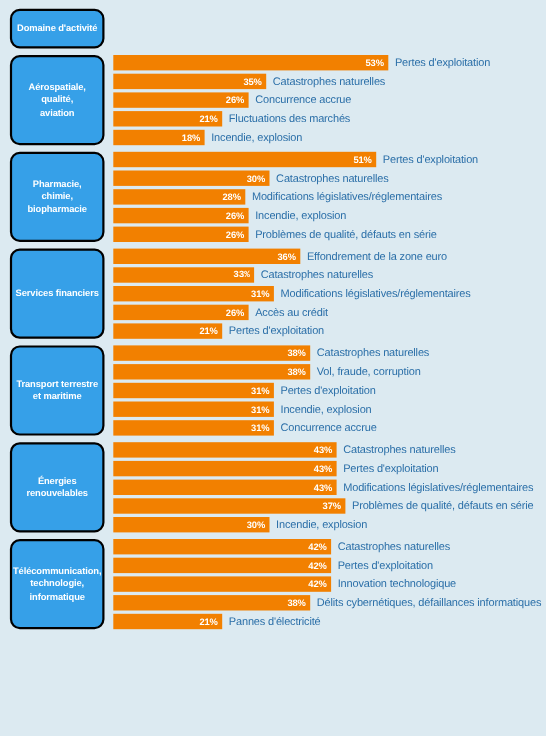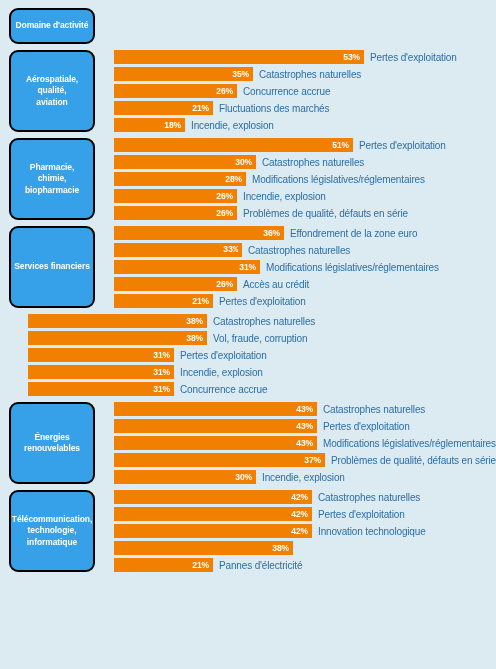--- a/index.html
+++ b/index.html
@@ -54,21 +54,21 @@
     margin-bottom: 6px;
   }
   .group .cat-box {
     flex: 0 0 86px;
   }
   .rows {
     flex: 1 1 auto;
     display: flex;
     flex-direction: column;
     justify-content: space-between;
-    padding-left: 19px;
+    padding-left: 8px;
   }
   .row {
     display: flex;
     align-items: center;
     height: 14px;
   }
   .bar {
     height: 14px;
     background: #f28000;
     display: flex;
@@ -130,21 +130,21 @@
             </div>
             <span class="row-label">Concurrence accrue</span>
           </div>
           <div class="row">
             <div class="bar" style="width: 99px;">
               <span class="bar-value">21%</span>
             </div>
             <span class="row-label">Fluctuations des marchés</span>
           </div>
           <div class="row">
-            <div class="bar" style="width: 71px;">
+            <div class="bar" style="width: 83px;">
               <span class="bar-value">18%</span>
             </div>
             <span class="row-label">Incendie, explosion</span>
           </div>
         </div>
       </div>
       <div class="group" style="height: 82px;">
         <div class="cat-box">
           <span>Pharmacie,</span>
           <span>chimie,</span>
@@ -157,21 +157,21 @@
             </div>
             <span class="row-label">Pertes d'exploitation</span>
           </div>
           <div class="row">
             <div class="bar" style="width: 142px;">
               <span class="bar-value">30%</span>
             </div>
             <span class="row-label">Catastrophes naturelles</span>
           </div>
           <div class="row">
-            <div class="bar" style="width: 132px; text-align: center;">
+            <div class="bar" style="width: 120px; text-align: center;">
               <span class="bar-value">28%</span>
             </div>
             <span class="row-label">Modifications législatives/réglementaires</span>
           </div>
           <div class="row">
             <div class="bar" style="width: 123px;">
               <span class="bar-value">26%</span>
             </div>
             <span class="row-label">Incendie, explosion</span>
           </div>
@@ -214,20 +214,23 @@
           </div>
           <div class="row">
             <div class="bar" style="width: 99px;">
               <span class="bar-value">21%</span>
             </div>
             <span class="row-label">Pertes d'exploitation</span>
           </div>
         </div>
       </div>
       <div class="group" style="height: 82px;">
+        <div class="cat-box">
+          <span>Transport terrestre et maritime</span>
+        </div>
         <div class="rows">
           <div class="row">
             <div class="bar" style="width: 179px;">
               <span class="bar-value">38%</span>
             </div>
             <span class="row-label">Catastrophes naturelles</span>
           </div>
           <div class="row">
             <div class="bar" style="width: 179px;">
               <span class="bar-value">38%</span>
@@ -313,20 +316,21 @@
           <div class="row">
             <div class="bar" style="width: 198px;">
               <span class="bar-value">42%</span>
             </div>
             <span class="row-label">Innovation technologique</span>
           </div>
           <div class="row">
             <div class="bar" style="width: 179px;">
               <span class="bar-value">38%</span>
             </div>
+            <span class="row-label">Délits cybernétiques, défaillances informatiques</span>
           </div>
           <div class="row">
             <div class="bar" style="width: 99px;">
               <span class="bar-value">21%</span>
             </div>
             <span class="row-label">Pannes d'électricité</span>
           </div>
         </div>
       </div>
     </div>

